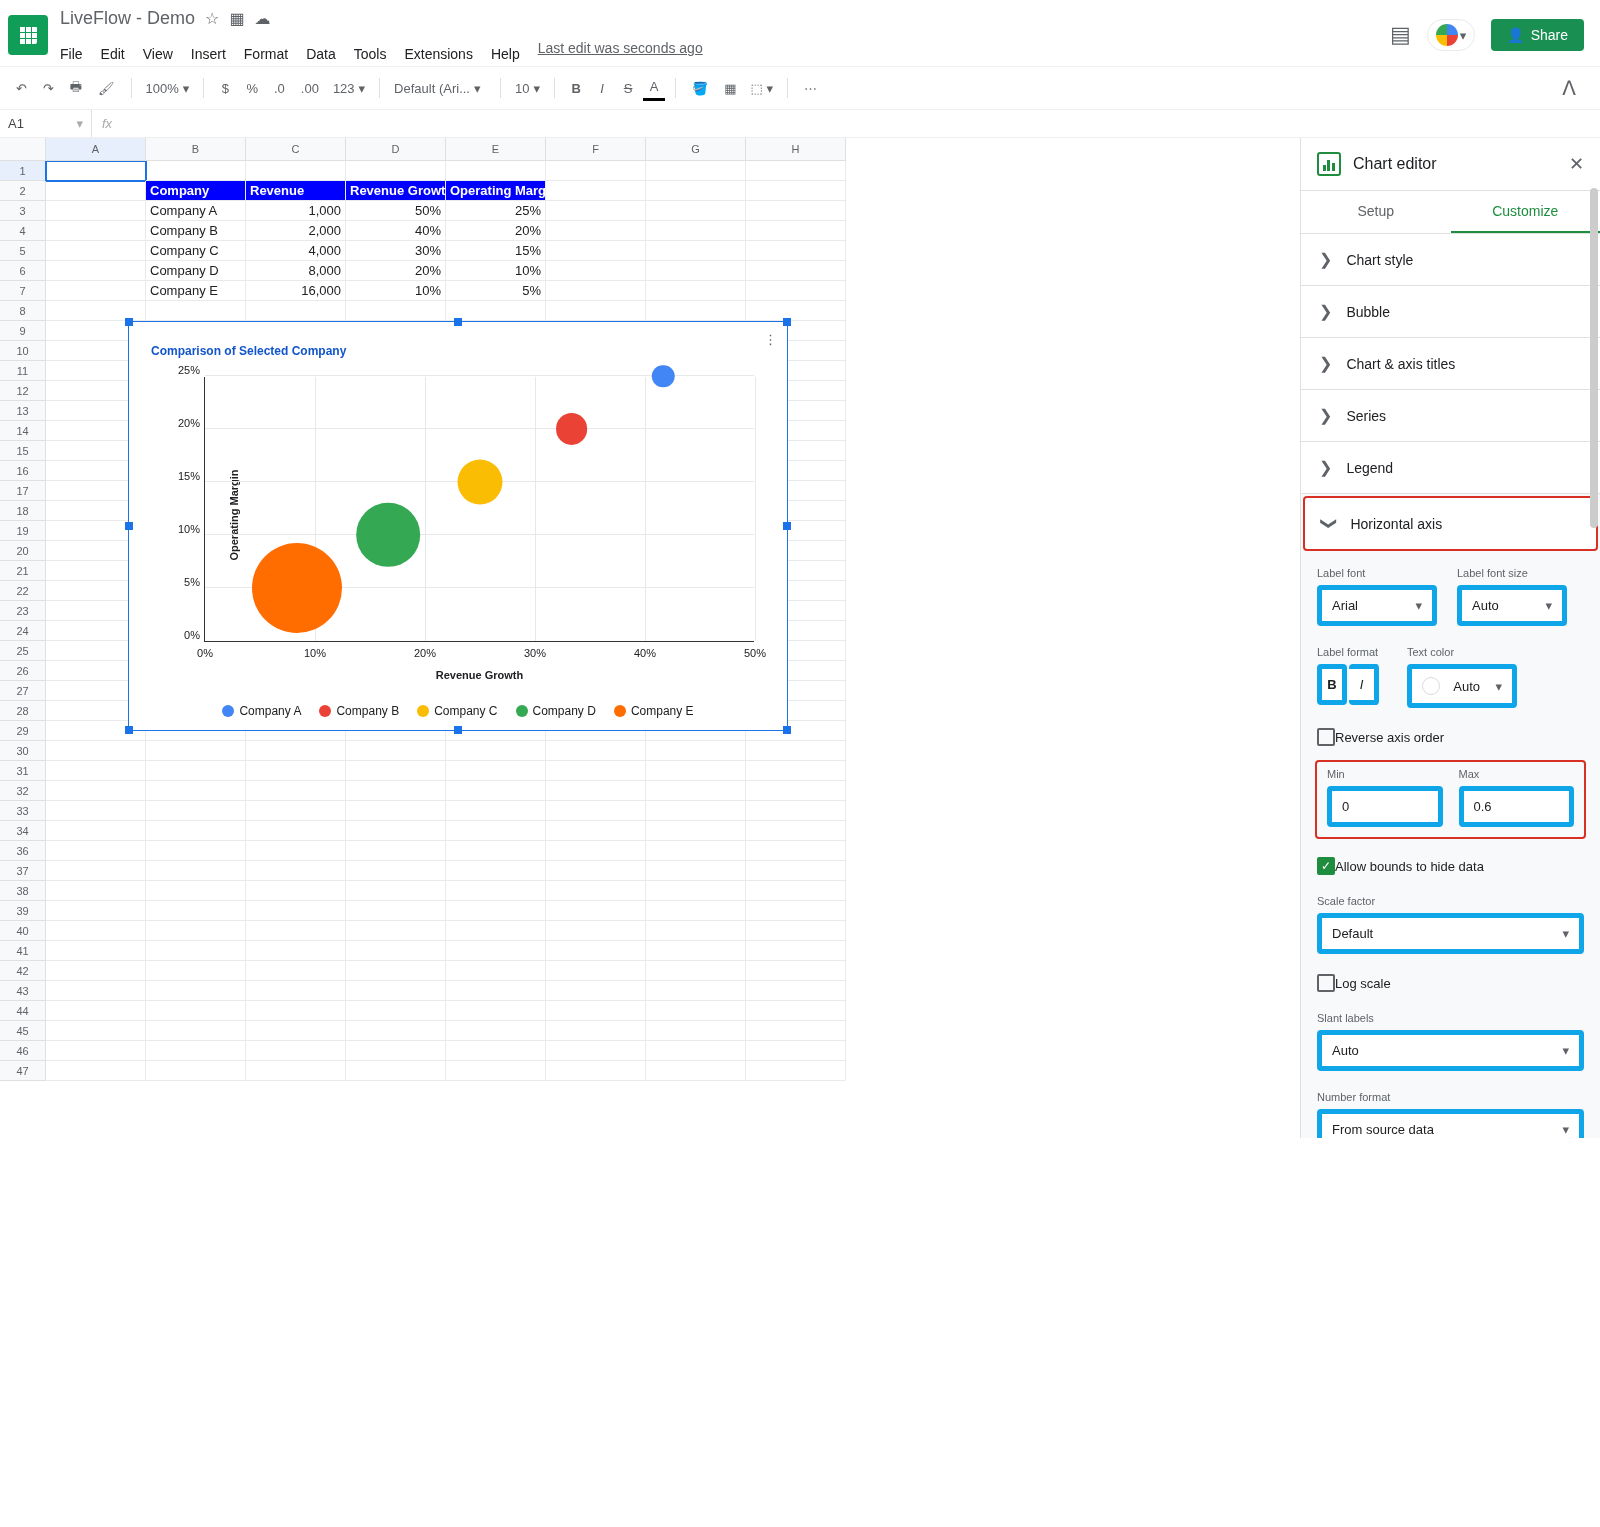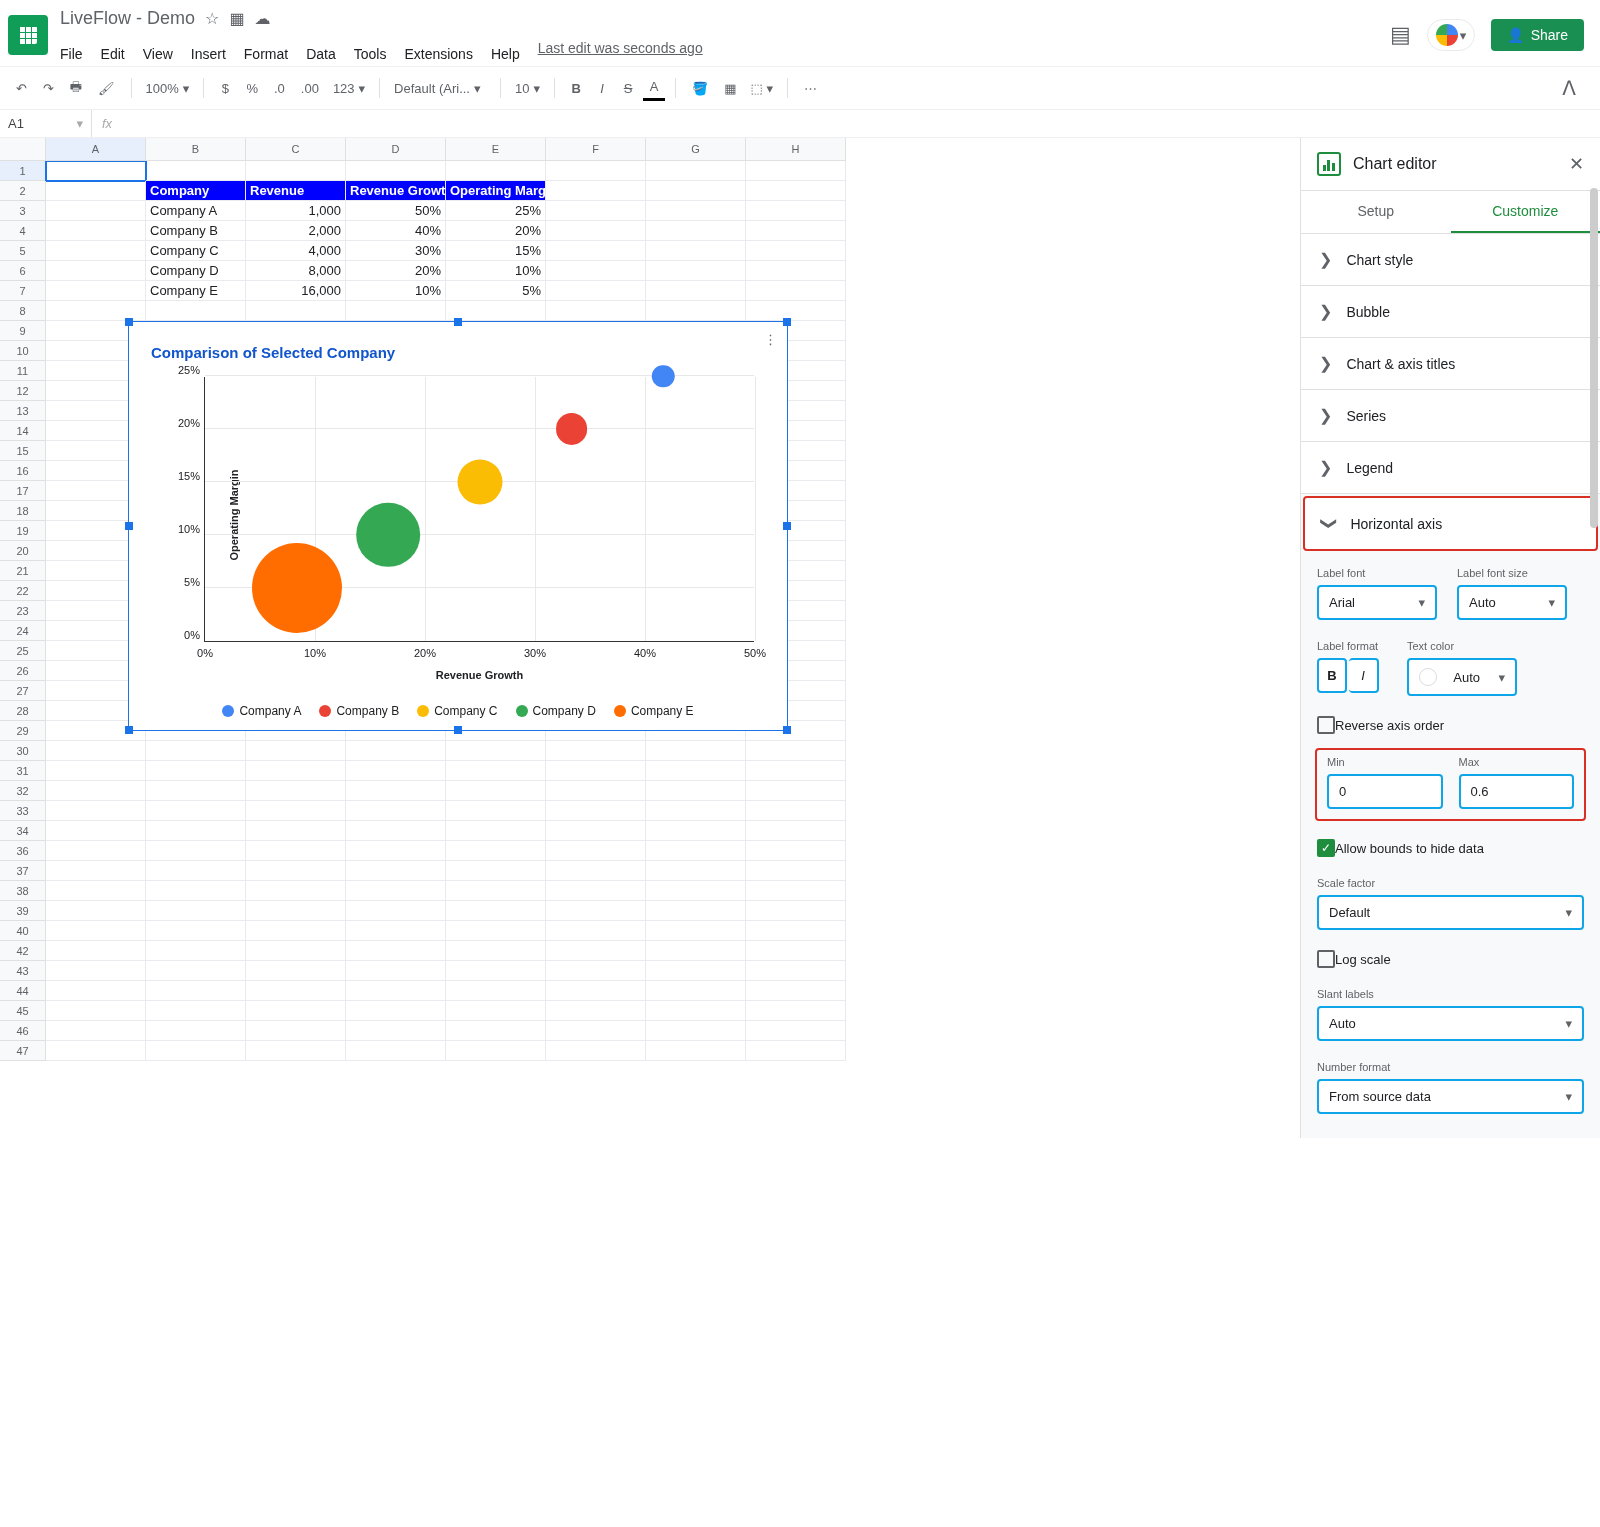--- a/index.html
+++ b/index.html
@@ -35,21 +35,21 @@
 .cell { width: 100px; border-right: 1px solid #e8eaed; border-bottom: 1px solid #e8eaed; padding: 0 4px; font-size: 13px; line-height: 20px; overflow: hidden; white-space: nowrap; }
 .cell.selected { outline: 2px solid #1a73e8; outline-offset: -1px; }
 .cell.hdr { background: #0000ff; color: #fff; font-weight: bold; }
 .cell.r { text-align: right; }
 .chart-ovl { position: absolute; left: 128px; top: 183px; width: 660px; height: 410px; border: 1.5px solid #1a73e8; background: #fff; }
 .chart-handle { position: absolute; width: 8px; height: 8px; background: #1a73e8; }
 .ch-tl{top:-4px;left:-4px}.ch-tm{top:-4px;left:50%;margin-left:-4px}.ch-tr{top:-4px;right:-4px}
 .ch-ml{top:50%;left:-4px;margin-top:-4px}.ch-mr{top:50%;right:-4px;margin-top:-4px}
 .ch-bl{bottom:-4px;left:-4px}.ch-bm{bottom:-4px;left:50%;margin-left:-4px}.ch-br{bottom:-4px;right:-4px}
 .chart-menu-icon { position: absolute; right: 10px; top: 10px; color: #5f6368; }
-.chart-title { position: absolute; left: 22px; top: 22px; font-size: 15px; color: #1155cc; font-weight: bold; }
+.chart-title { position: absolute; left: 22px; top: 22px; font-size: 12px; color: #1155cc; font-weight: bold; }
 .plot { position: absolute; left: 75px; top: 55px; width: 550px; height: 265px; border-left: 1px solid #333; border-bottom: 1px solid #333; }
 .gridline-v { position: absolute; top: 0; bottom: 0; width: 1px; background: #e8e8e8; }
 .gridline-h { position: absolute; left: 0; right: 0; height: 1px; background: #e8e8e8; }
 .ytick { position: absolute; left: -40px; width: 35px; text-align: right; font-size: 11px; transform: translateY(-50%); }
 .xtick { position: absolute; bottom: -18px; font-size: 11px; transform: translateX(-50%); }
 .ylabel { position: absolute; left: -62px; top: 50%; transform: rotate(-90deg) translateX(50%); transform-origin: right center; font-size: 11px; font-weight: bold; }
 .xlabel { position: absolute; left: 50%; bottom: -40px; transform: translateX(-50%); font-size: 11px; font-weight: bold; }
 .bubble { position: absolute; border-radius: 50%; transform: translate(-50%, 50%); }
 .legend { position: absolute; left: 0; right: 0; bottom: 12px; display: flex; justify-content: center; gap: 18px; font-size: 12px; }
 .legend-item { display: flex; align-items: center; gap: 5px; }
@@ -65,21 +65,21 @@
 .sb-tab.active { color: #1e8e3e; border-bottom: 2px solid #1e8e3e; font-weight: 500; }
 .sb-body { flex: 1; overflow-y: auto; background: #f8f9fa; padding: 0; }
 .sb-section { background: #fff; border-bottom: 1px solid #e0e0e0; }
 .sb-section-hdr { display: flex; align-items: center; padding: 16px 18px; cursor: default; }
 .sb-chevron { margin-right: 14px; color: #5f6368; font-size: 16px; }
 .sb-section-title { font-size: 14px; }
 .sb-section.highlight { border: 2px solid #d93025; border-radius: 4px; margin: 2px 2px 6px 2px; }
 .sb-content { padding: 10px 16px; display: flex; flex-wrap: wrap; gap: 20px; }
 .sb-field { display: flex; flex-direction: column; }
 .sb-field label { font-size: 11px; color: #5f6368; margin-bottom: 6px; }
-.sb-input, .sb-select { border: 2px solid #0ea5e9; border-radius: 4px; padding: 8px 10px; font-size: 13px; background: #fff; display: flex; align-items: center; justify-content: space-between; }
+.sb-input, .sb-select { border: 5px solid #0ea5e9; border-radius: 4px; padding: 8px 10px; font-size: 13px; background: #fff; display: flex; align-items: center; justify-content: space-between; }
 .sb-select .caret { color: #5f6368; margin-left: 8px; }
 .sb-check-row { display: flex; align-items: center; padding: 10px 16px; font-size: 13px; }
 .sb-checkbox { width: 18px; height: 18px; border: 2px solid #5f6368; border-radius: 2px; }
 .sb-checkbox.checked { background: #1e8e3e; border-color: #1e8e3e; display: flex; align-items: center; justify-content: center; color: #fff; font-size: 12px; }
 .scrollbar-stub { width: 8px; background: #ccc; border-radius: 4px; position: absolute; right: 2px; top: 50px; height: 340px; }
 .collapse-arrow { margin-left: auto; padding: 0 14px; color: #5f6368; font-size: 20px; }
 .highlight-pair { border: 2px solid #d93025; border-radius: 4px; padding: 6px 10px 10px; margin: 4px 14px 8px; display: flex; gap: 16px; }
 </style>
 </head>
 <body>
@@ -613,20 +613,31 @@
           <div class="cell"></div>
           <div class="cell"></div>
           <div class="cell"></div>
           <div class="cell"></div>
           <div class="cell"></div>
           <div class="cell"></div>
           <div class="cell"></div>
           <div class="cell"></div>
         </div>
         <div class="grid-row">
+          <div class="row-hdr">41</div>
+          <div class="cell"></div>
+          <div class="cell"></div>
+          <div class="cell"></div>
+          <div class="cell"></div>
+          <div class="cell"></div>
+          <div class="cell"></div>
+          <div class="cell"></div>
+          <div class="cell"></div>
+        </div>
+        <div class="grid-row">
           <div class="row-hdr">42</div>
           <div class="cell"></div>
           <div class="cell"></div>
           <div class="cell"></div>
           <div class="cell"></div>
           <div class="cell"></div>
           <div class="cell"></div>
           <div class="cell"></div>
           <div class="cell"></div>
         </div>

